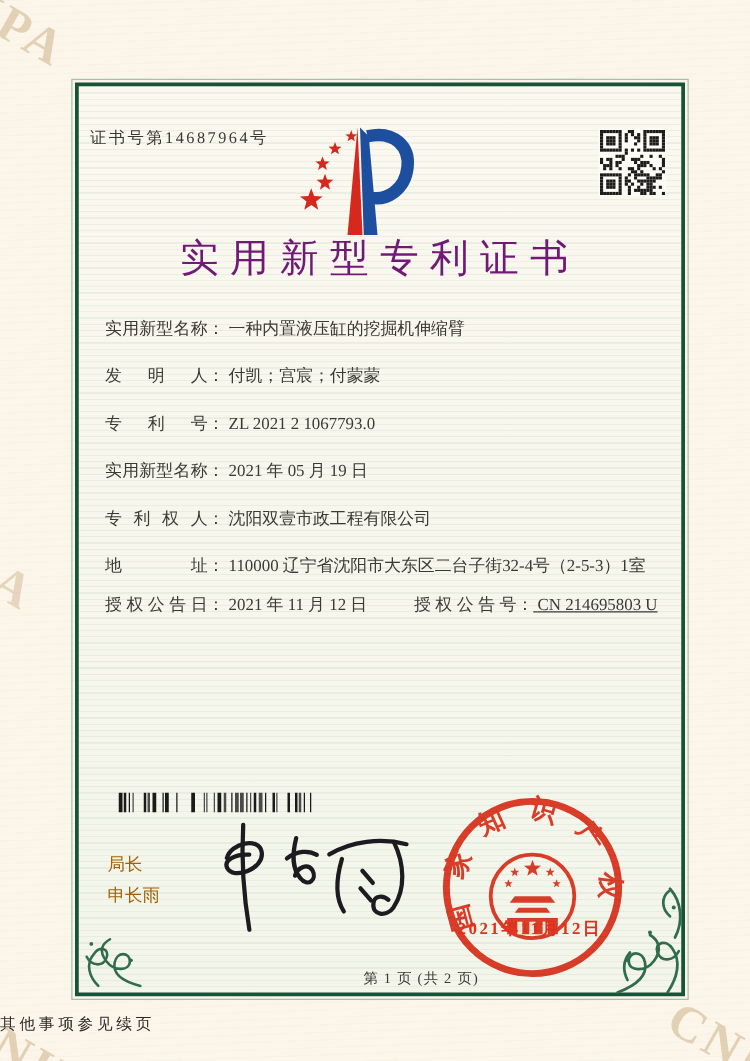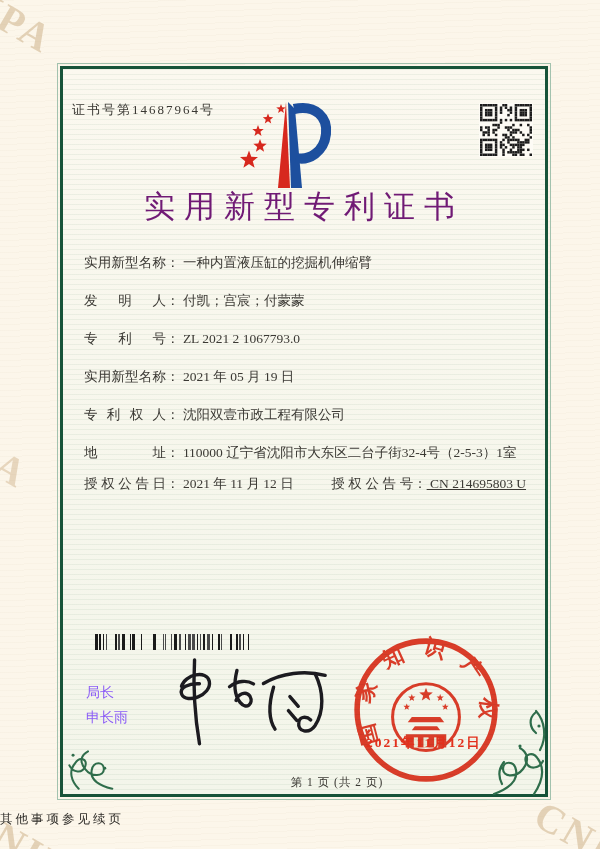--- a/index.html
+++ b/index.html
@@ -61,21 +61,21 @@
   .frow.addr{margin-bottom:12px;}
   
   .paras{
     position:absolute;left:71px;top:496px;width:466px;
     font-size:12.8px;line-height:19.6px;color:#34322d;text-align:justify;
   }
   .paras p{margin:0;text-indent:2em;}
   
   .barcode{position:absolute;left:85px;top:634px;width:168px;height:16px;}
   
-  .director{position:absolute;left:86px;top:680px;font-size:14px;color:#8b5cf6;line-height:25px;}
+  .director{position:absolute;left:86px;top:680px;font-size:14px;color:#a16207;line-height:25px;}
   .signature{position:absolute;left:160px;top:650px;transform:rotate(-2deg);}
   .signature path{fill:none;stroke:#1c1b20;stroke-width:3.4;stroke-linecap:round;stroke-linejoin:round;}
   
   .seal{position:absolute;left:350px;top:634px;width:152px;height:152px;opacity:0.93;mix-blend-mode:multiply;}
   .seal-date{
     position:absolute;left:366px;top:734px;font-size:13.5px;font-weight:bold;
     letter-spacing:2px;color:#e2301c;white-space:nowrap;
   }
   
   .pagenum{position:absolute;left:57px;top:775px;width:560px;text-align:center;font-size:11.5px;letter-spacing:1px;color:#3a3833;}

